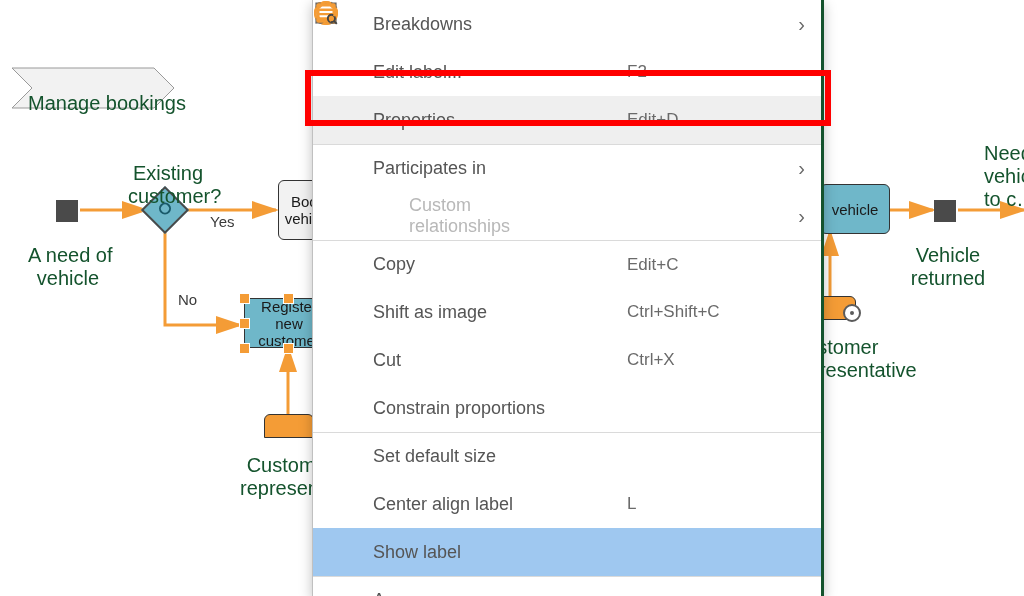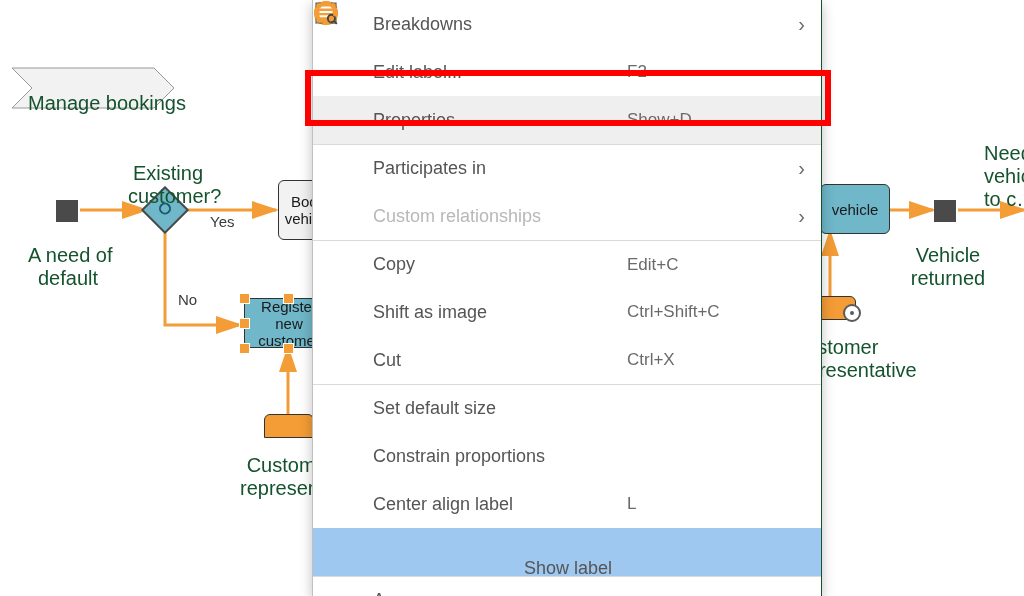--- a/index.html
+++ b/index.html
@@ -11,25 +11,25 @@
   .pool-shape{position:absolute;background:#f49c36;border:1px solid #333;border-radius:6px 6px 0 0;box-sizing:border-box;}
   .pool-circle{position:absolute;width:18px;height:18px;border:2px solid #5b5b5b;border-radius:50%;background:#fff;box-sizing:border-box;}
   .pool-circle::after{content:"";position:absolute;left:5px;top:5px;width:4px;height:4px;background:#5b5b5b;border-radius:50%;}
   .sel-handle{position:absolute;width:11px;height:11px;background:#f49c36;border:1px solid #fff;box-sizing:border-box;}
   .start-event{position:absolute;width:22px;height:22px;background:#4a4a4a;}
   .end-event{position:absolute;width:22px;height:22px;background:#4a4a4a;}
   .gateway{position:absolute;width:34px;height:34px;background:#6fb7c9;border:2px solid #4a4a4a;transform:rotate(45deg);box-sizing:border-box;}
   .gateway-inner{position:absolute;width:12px;height:12px;border:2px solid #1a5a6a;border-radius:50%;left:8px;top:8px;box-sizing:border-box;}
   .arrowhead{fill:#f49c36;}
   
-  #context-menu{position:absolute;left:312px;top:0;width:508px;height:596px;background:#fff;border-left:1px solid #c0c0c0;border-right:1px solid #14532d;box-shadow:0 4px 12px rgba(0,0,0,0.25);overflow:hidden;}
+  #context-menu{position:absolute;left:312px;top:0;width:508px;height:596px;background:#fff;border-left:1px solid #c0c0c0;border-right:3px solid #14532d;box-shadow:0 4px 12px rgba(0,0,0,0.25);overflow:hidden;}
   .menu-row{height:48px;display:flex;align-items:center;padding:0 16px 0 18px;box-sizing:border-box;cursor:default;}
   .menu-row.hover,.menu-row:hover{background:#efefef;}
-  .menu-row.selected{background:#9fc8f0;flex-direction:column;}
-  .menu-row.disabled{color:#b8b8b8;}
+  .menu-row.selected{background:#9fc8f0;}
+  .menu-row.disabled{color:#b8b8b8;gap:36px;}
   .menu-row.sep-above{border-top:1px solid #dadada;}
   .menu-icon{width:30px;height:30px;margin-right:12px;display:flex;align-items:center;justify-content:center;flex:0 0 30px;}
   .menu-icon svg{width:26px;height:26px;}
   .menu-label{flex:1;font-size:18px;color:#555;}
   .menu-row.disabled .menu-label{color:#b8b8b8;}
   .menu-shortcut{font-size:17px;color:#6a6a6a;width:160px;}
   .menu-row.disabled .menu-shortcut{color:#c4c4c4;}
   .menu-arrow{width:18px;font-size:20px;color:#6a6a6a;text-align:right;}
   
   #highlight-box{position:absolute;border:6px solid #ff0000;box-sizing:border-box;pointer-events:none;}
@@ -61,21 +61,21 @@
     <path d="M830 298 L830 232" stroke="#f49c36" stroke-width="3" fill="none" marker-end="url(#arr)"></path>
   </svg>
 
   <svg width="200" height="60" style="position:absolute;left:4px;top:60px;">
     <polygon points="8,8 150,8 170,28 150,48 8,48 28,28" fill="#f2f2f2" stroke="#999"></polygon>
   </svg>
   <div class="shape-label" style="left:28px;top:78px;width:140px;">Manage bookings</div>
 
   <div class="start-event" style="left:56px;top:200px;"></div>
   <div class="shape-label" style="left:28px;top:230px;width:80px;">A need of
-default</div>
+vehicle</div>
 
   <div class="gateway" style="left:148px;top:193px;">
       <div class="gateway-inner"></div>
     </div>
   <div class="shape-label" style="left:128px;top:148px;width:80px;">Existing
 customer?</div>
   <div class="edge-label" style="left:210px;top:213px;">Yes</div>
   <div class="edge-label" style="left:178px;top:255px;margin-top:36px;">No</div>
 
   <div class="task-box" style="left:278px;top:180px;width:60px;height:60px;border-radius:6px;background:#f2f2f2;">
@@ -139,21 +139,21 @@
       </div>
       <div class="menu-row hover">
         <span class="menu-icon">
           <svg viewBox="0 0 24 24">
             <circle cx="12" cy="12" r="10" fill="none" stroke="#f49c36" stroke-width="2.2"></circle>
             <circle cx="12" cy="7.5" r="1.5" fill="#f49c36"></circle>
             <rect x="10.7" y="10" width="2.6" height="8" rx="1" fill="#f49c36"></rect>
           </svg>
         </span>
         <span class="menu-label">Properties...</span>
-        <span class="menu-shortcut">Show+D</span>
+        <span class="menu-shortcut">Edit+D</span>
         <span class="menu-arrow"></span>
       </div>
       <div class="menu-row sep-above">
         <span class="menu-icon">
           <svg viewBox="0 0 24 24">
             <rect x="4" y="6" width="14" height="10" fill="none" stroke="#f49c36" stroke-width="2" stroke-dasharray="3 2"></rect>
             <rect x="7" y="9" width="8" height="4" fill="#f49c36"></rect>
           </svg>
         </span>
         <span class="menu-label">Participates in</span>
@@ -202,39 +202,39 @@
           <svg viewBox="0 0 24 24">
             <circle cx="7" cy="18" r="3" fill="none" stroke="#666" stroke-width="2"></circle>
             <circle cx="17" cy="18" r="3" fill="none" stroke="#666" stroke-width="2"></circle>
             <path d="M9 16L18 3M15 16L6 3" stroke="#666" stroke-width="2"></path>
           </svg>
         </span>
         <span class="menu-label">Cut</span>
         <span class="menu-shortcut">Ctrl+X</span>
         <span class="menu-arrow"></span>
       </div>
+      <div class="menu-row">
+        <span class="menu-icon">
+          <svg viewBox="0 0 24 24">
+            <rect x="6" y="11" width="12" height="9" rx="1.5" fill="#f49c36"></rect>
+            <path d="M8 11V8a4 4 0 0 1 8 0v3" fill="none" stroke="#f49c36" stroke-width="2.2"></path>
+          </svg>
+        </span>
+        <span class="menu-label">Constrain proportions</span>
+        <span class="menu-shortcut"></span>
+        <span class="menu-arrow"></span>
+      </div>
       <div class="menu-row sep-above">
         <span class="menu-icon">
           <svg viewBox="0 0 24 24">
             <rect x="5" y="5" width="14" height="14" fill="none" stroke="#666" stroke-width="1.6"></rect>
             <path d="M3 7V3h4M21 7V3h-4M3 17v4h4M21 17v4h-4" fill="none" stroke="#666" stroke-width="1.6"></path>
           </svg>
         </span>
         <span class="menu-label">Set default size</span>
-        <span class="menu-shortcut"></span>
-        <span class="menu-arrow"></span>
-      </div>
-      <div class="menu-row">
-        <span class="menu-icon">
-          <svg viewBox="0 0 24 24">
-            <rect x="6" y="11" width="12" height="9" rx="1.5" fill="#f49c36"></rect>
-            <path d="M8 11V8a4 4 0 0 1 8 0v3" fill="none" stroke="#f49c36" stroke-width="2.2"></path>
-          </svg>
-        </span>
-        <span class="menu-label">Constrain proportions</span>
         <span class="menu-shortcut"></span>
         <span class="menu-arrow"></span>
       </div>
       <div class="menu-row">
         <span class="menu-icon">
           <svg viewBox="0 0 24 24">
             <path d="M12 3v18" stroke="#666" stroke-width="1.6"></path>
             <path d="M6 8h12M8 12h8M6 16h12" stroke="#666" stroke-width="1.6"></path>
           </svg>
         </span>

